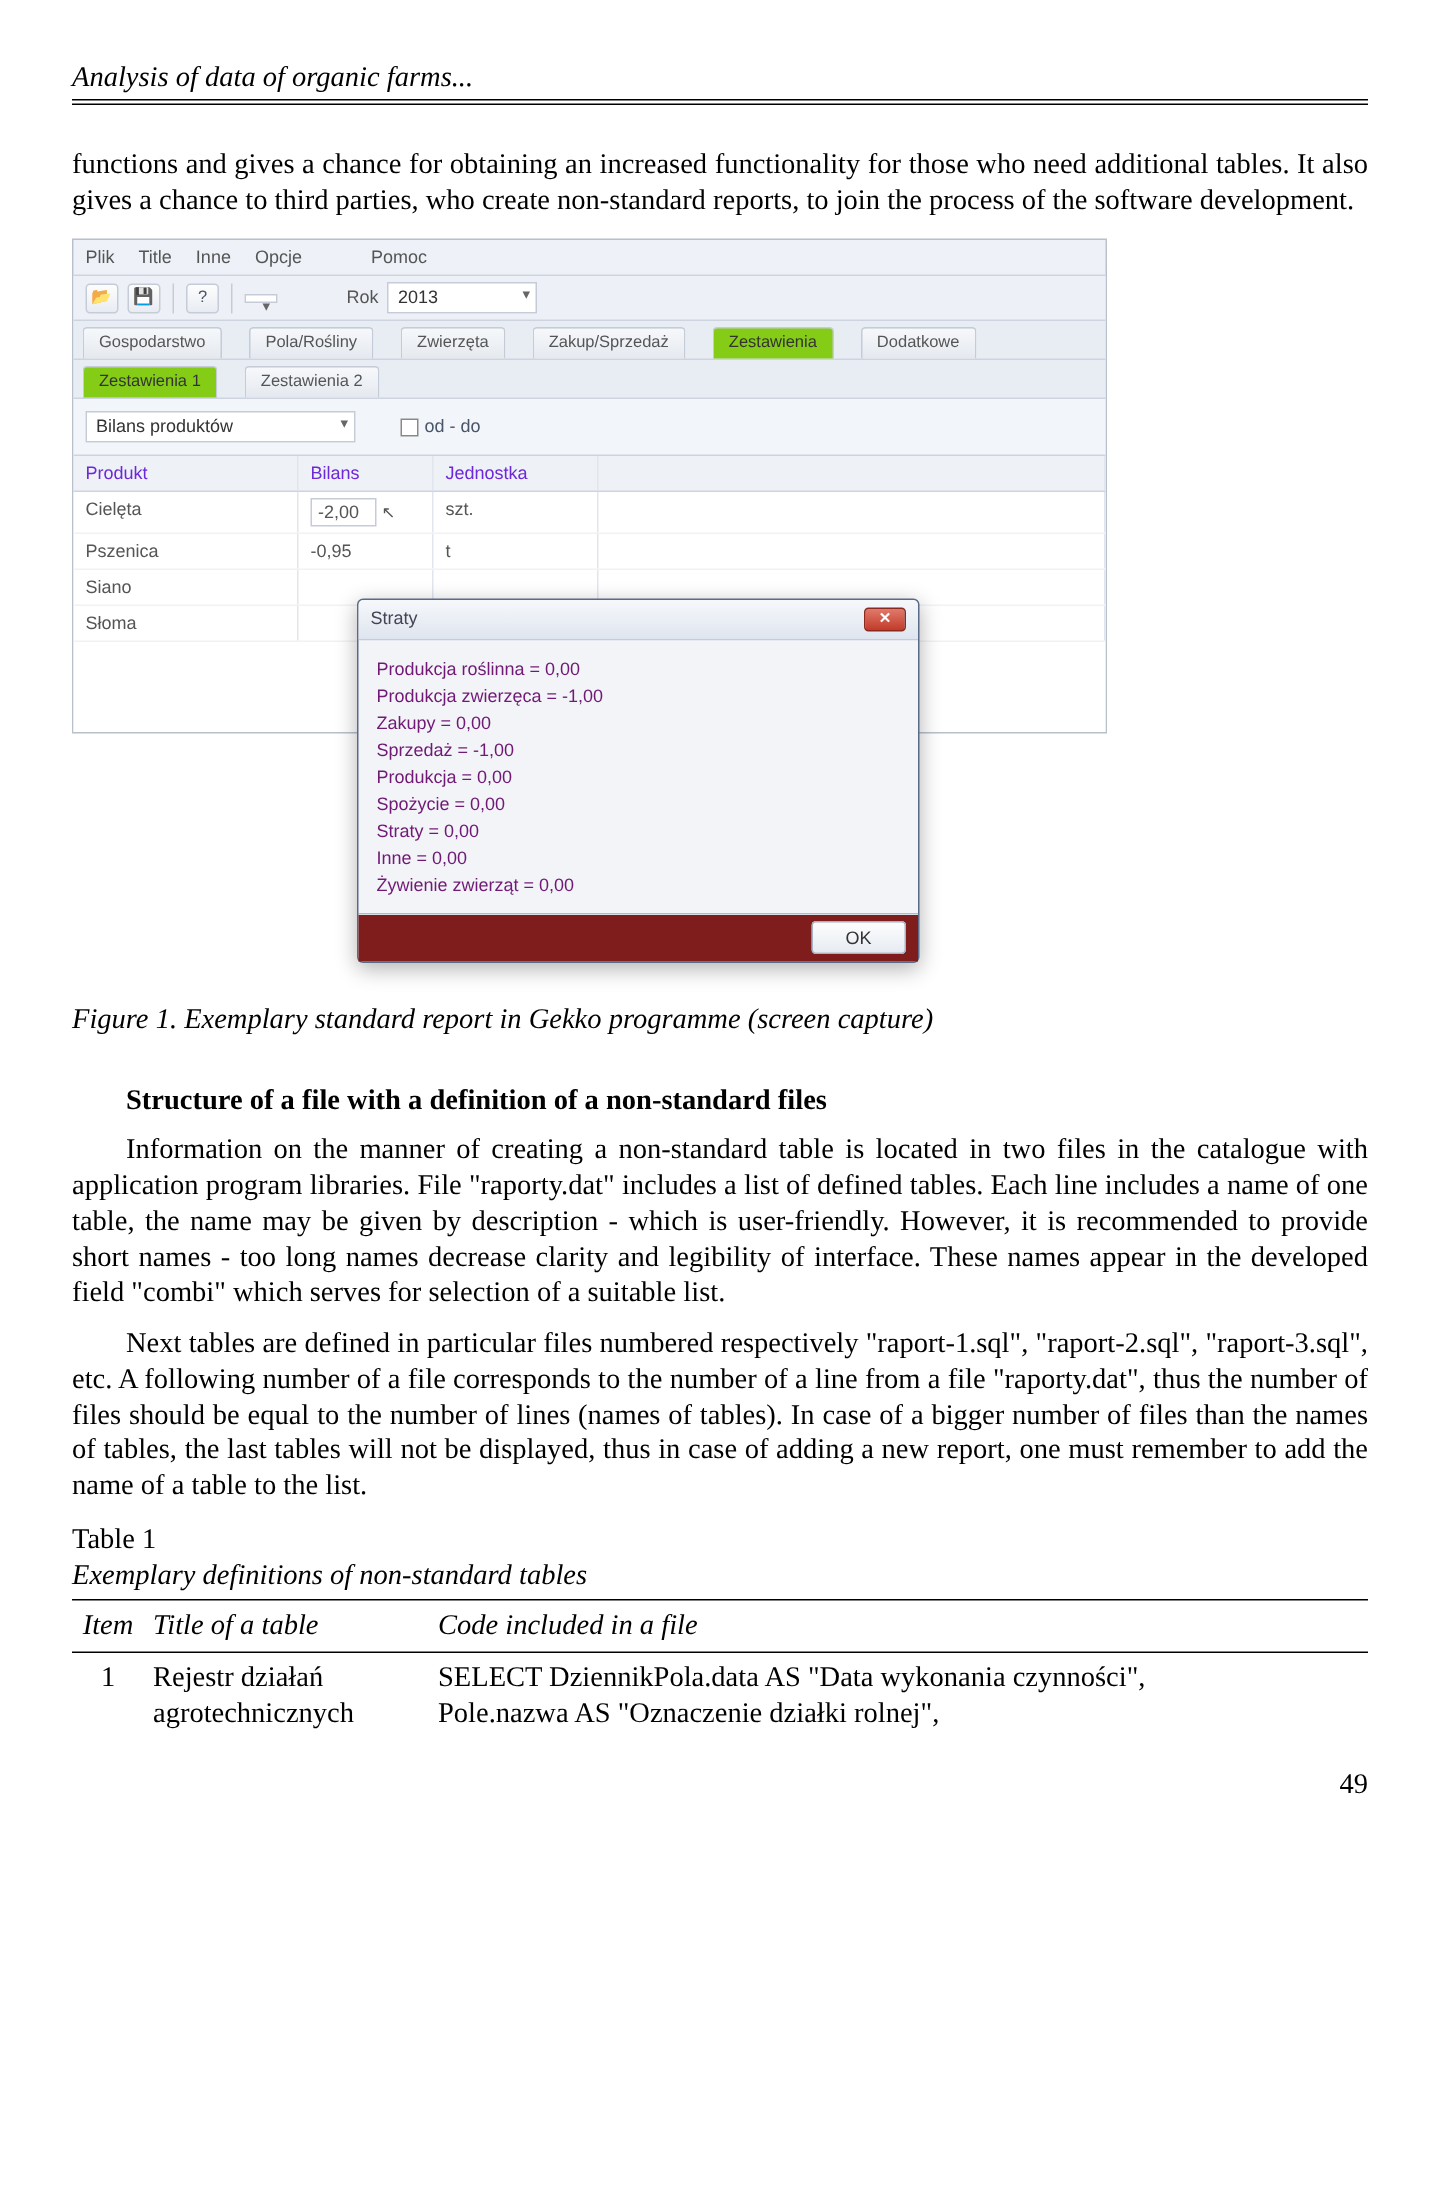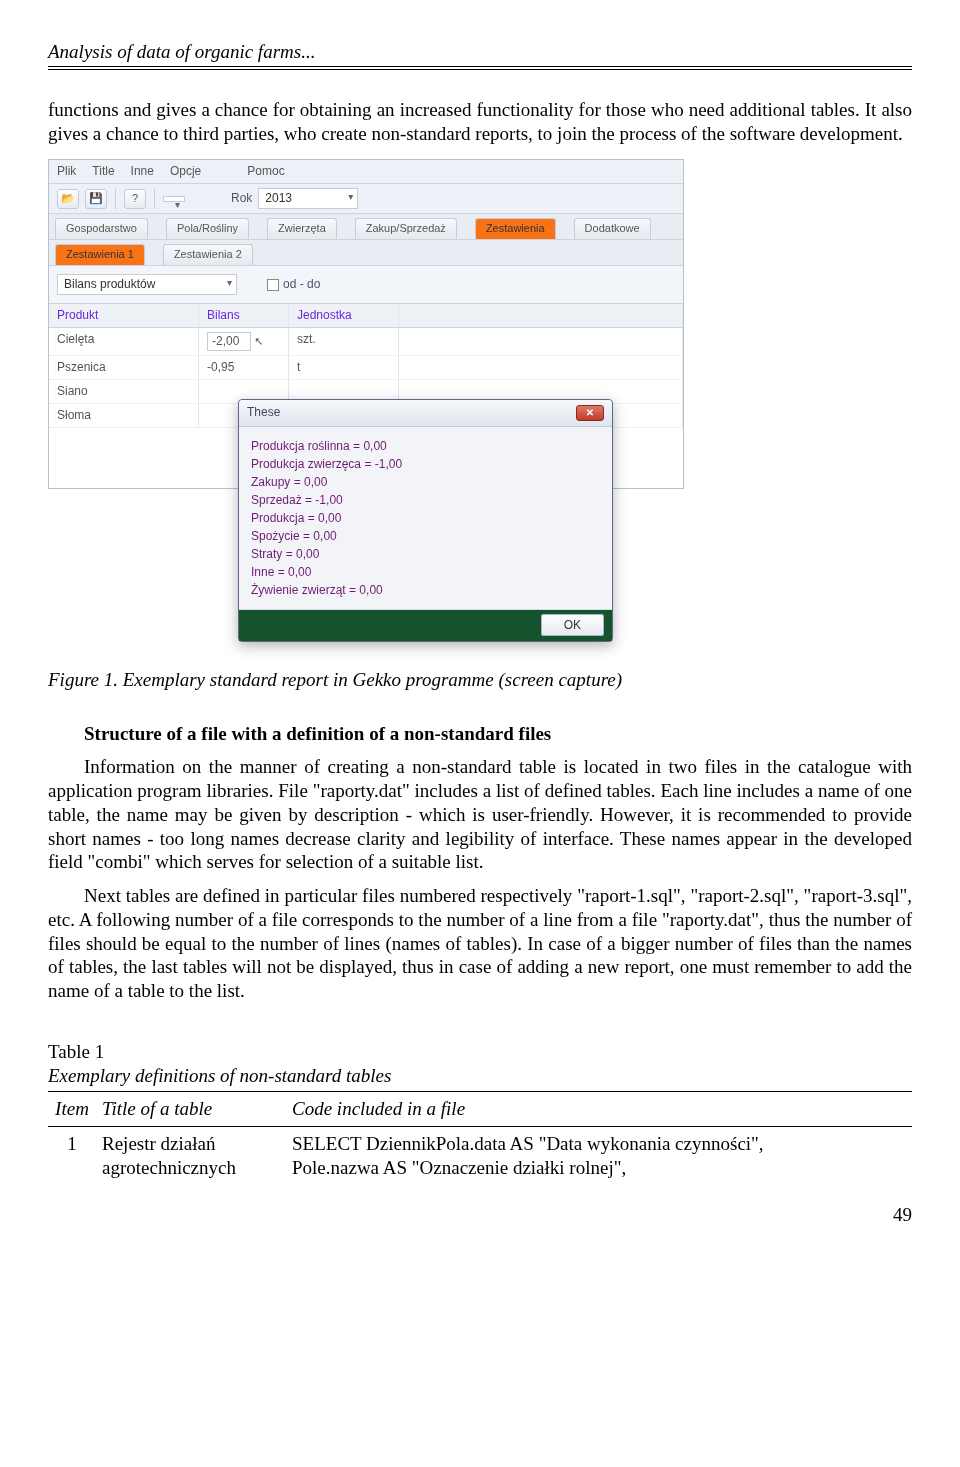--- a/index.html
+++ b/index.html
@@ -31,21 +31,21 @@
   .screenshot {
     margin: 14px 0 8px 0;
     width: 100%;
   }
   .win {
     border: 1px solid #b8c0cc;
     background: linear-gradient(#eef2f8, #e4eaf2);
     font-family: Tahoma, Arial, sans-serif;
     font-size: 12px;
     color: #4a5568;
-    width: 636px;
+    width: 690px;
   }
   .menubar {
     display: flex;
     gap: 16px;
     padding: 4px 8px;
     border-bottom: 1px solid #cdd4df;
     font-size: 12px;
     color: #555;
   }
   .toolbar {
@@ -102,21 +102,21 @@
   .tab {
     padding: 3px 10px;
     border: 1px solid #c5ccd8;
     border-bottom: none;
     border-radius: 3px 3px 0 0;
     background: linear-gradient(#f6f8fb,#e5e9ef);
     font-size: 11px;
     color: #555;
   }
   .tab.active {
-    background: #f97316;
+    background: #84cc16;
     color: #333;
   }
   .filterbar {
     display: flex;
     align-items: center;
     gap: 30px;
     padding: 8px;
     border-bottom: 1px solid #cdd4df;
     background: #f2f5f9;
   }
@@ -188,42 +188,42 @@
     display: flex;
     align-items: center;
     justify-content: center;
     font-weight: bold;
   }
   .dlg-body { padding: 10px 12px; color: #701a75; line-height: 1.5; }
   .dlg-foot {
     padding: 8px;
     border-top: 1px solid #d7dde6;
     text-align: right;
-    background: #14532d;
+    background: #7f1d1d;
   }
   .ok-btn {
     border: 1px solid #a7b3c6;
     background: linear-gradient(#fdfdfd,#e6ebf2);
     padding: 3px 22px;
     border-radius: 3px;
     font-size: 12px;
     color: #333;
   }
   .fig-caption {
     font-style: italic;
     margin: 26px 0 20px 0;
   }
   .section-title {
     font-weight: bold;
     margin: 30px 0 10px 0;
     text-indent: 36px;
   }
   .indent-para { text-indent: 36px; }
   .table-head {
-    margin-top: 37px;
+    margin-top: 12px;
   }
   .table-caption {
     font-style: italic;
     margin-bottom: 4px;
   }
   hr.thin { border: none; border-top: 1px solid #000; margin: 2px 0; }
   .tbl {
     width: 100%;
     border-collapse: collapse;
     font-size: 19px;
@@ -319,21 +319,21 @@
         <div></div>
           <div></div>
           <div></div>
       </div>
       <div style="height:60px"></div>
     </div>
   </div>
 
   <div class="dialog">
     <div class="dlg-title">
-      <span>These</span>
+      <span>Straty</span>
       <span class="dlg-close">✕</span>
     </div>
     <div class="dlg-body">
       <div>Produkcja roślinna = 0,00</div>
       <div>Produkcja zwierzęca = -1,00</div>
       <div>Zakupy = 0,00</div>
       <div>Sprzedaż = -1,00</div>
       <div>Produkcja = 0,00</div>
       <div>Spożycie = 0,00</div>
       <div>Straty = 0,00</div>

